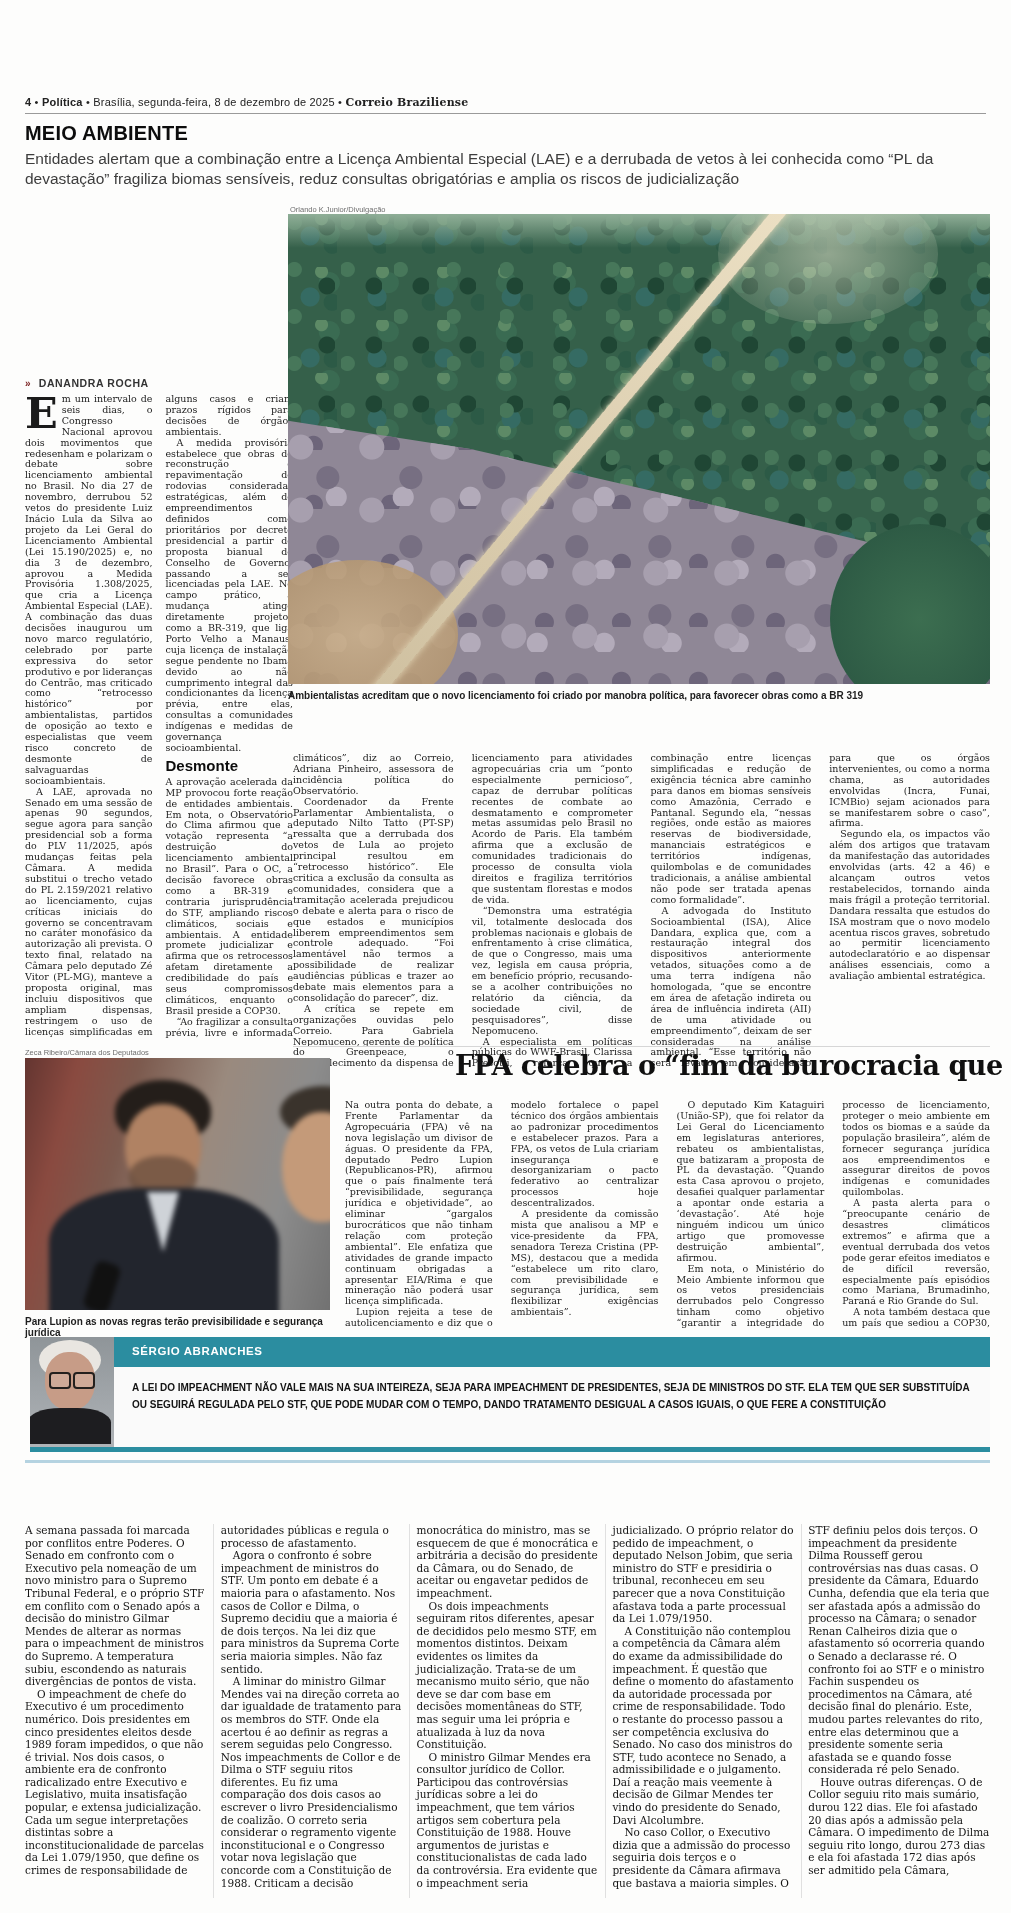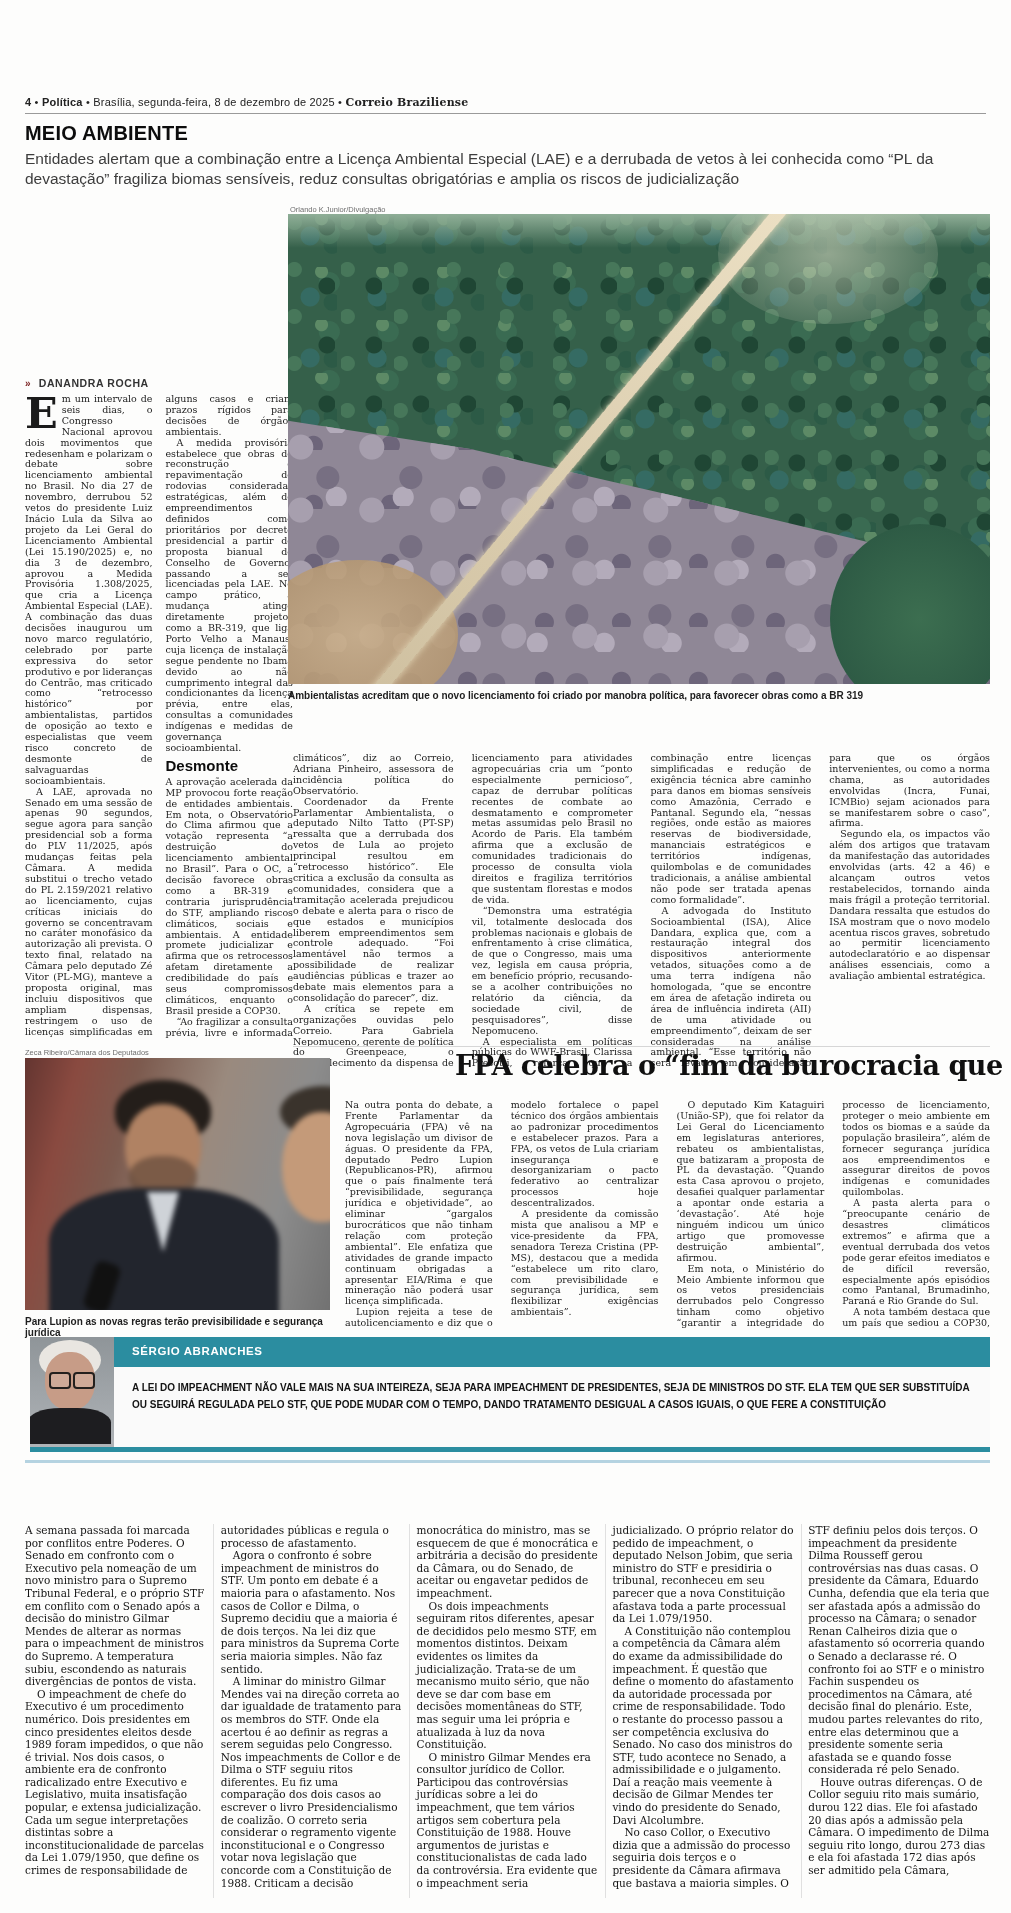--- a/index.html
+++ b/index.html
@@ -200,21 +200,21 @@
   </figure>
   <div class="lupcaption">Para Lupion as novas regras terão previsibilidade e segurança jurídica</div>
 
   <h2 class="fpa-headline">FPA celebra o “fim da burocracia que travava o país”</h2>
   <div class="fpacols bodytext">
     <p class="noindent">Na outra ponta do debate, a Frente Parlamentar da Agropecuária (FPA) vê na nova legislação um divisor de águas. O presidente da FPA, deputado Pedro Lupion (Republicanos-PR), afirmou que o país finalmente terá “previsibilidade, segurança jurídica e objetividade”, ao eliminar “gargalos burocráticos que não tinham relação com proteção ambiental”. Ele enfatiza que atividades de grande impacto continuam obrigadas a apresentar EIA/Rima e que mineração não poderá usar licença simplificada.</p>
     <p>Lupion rejeita a tese de autolicenciamento e diz que o modelo fortalece o papel técnico dos órgãos ambientais ao padronizar procedimentos e estabelecer prazos. Para a FPA, os vetos de Lula criariam insegurança e desorganizariam o pacto federativo ao centralizar processos hoje descentralizados.</p>
     <p>A presidente da comissão mista que analisou a MP e vice-presidente da FPA, senadora Tereza Cristina (PP-MS), destacou que a medida “estabelece um rito claro, com previsibilidade e segurança jurídica, sem flexibilizar exigências ambientais”.</p>
     <p>O deputado Kim Kataguiri (União-SP), que foi relator da Lei Geral do Licenciamento em legislaturas anteriores, rebateu os ambientalistas, que batizaram a proposta de PL da devastação. “Quando esta Casa aprovou o projeto, desafiei qualquer parlamentar a apontar onde estaria a ‘devastação’. Até hoje ninguém indicou um único artigo que promovesse destruição ambiental”, afirmou.</p>
     <p>Em nota, o Ministério do Meio Ambiente informou que os vetos presidenciais derrubados pelo Congresso tinham como objetivo “garantir a integridade do processo de licenciamento, proteger o meio ambiente em todos os biomas e a saúde da população brasileira”, além de fornecer segurança jurídica aos empreendimentos e assegurar direitos de povos indígenas e comunidades quilombolas.</p>
-    <p>A pasta alerta para o “preocupante cenário de desastres climáticos extremos” e afirma que a eventual derrubada dos vetos pode gerar efeitos imediatos e de difícil reversão, especialmente após episódios como Pantanal, Brumadinho, Paraná e Rio Grande do Sul.</p>
+    <p>A pasta alerta para o “preocupante cenário de desastres climáticos extremos” e afirma que a eventual derrubada dos vetos pode gerar efeitos imediatos e de difícil reversão, especialmente país episódios como Mariana, Brumadinho, Paraná e Rio Grande do Sul.</p>
     <p>A nota também destaca que um país que sediou a COP30, reduziu pela metade o desmatamento da Amazônia e se tornou referência global em energia renovável “merece uma legislação robusta e avançada sobre licenciamento”. (DR)</p>
   </div>
 
   <figure class="abr-photo" style="margin:0;">
     <div class="blur">
       <div class="abr-hair"></div>
       <div class="abr-face"></div>
       <div class="abr-glass-l"></div>
       <div class="abr-glass-r"></div>
       <div class="abr-body"></div>

